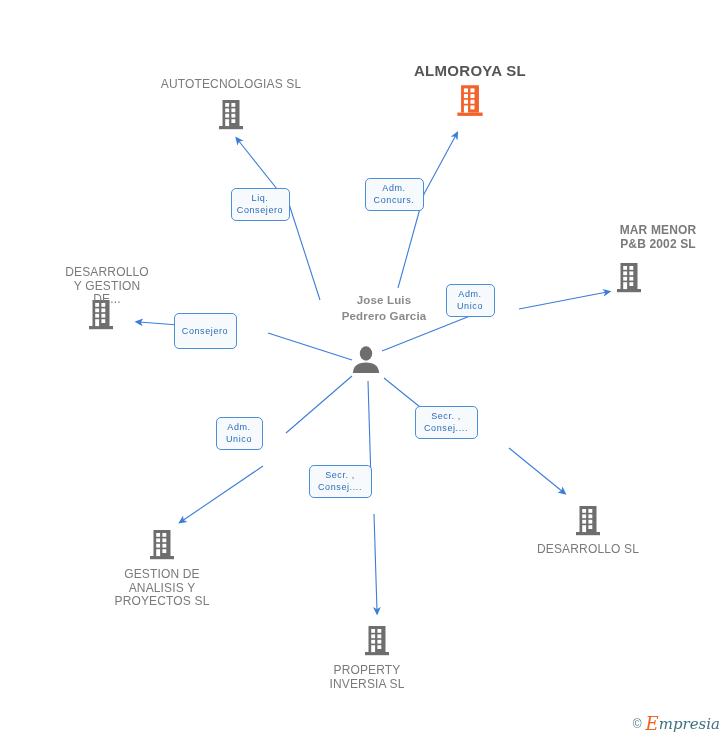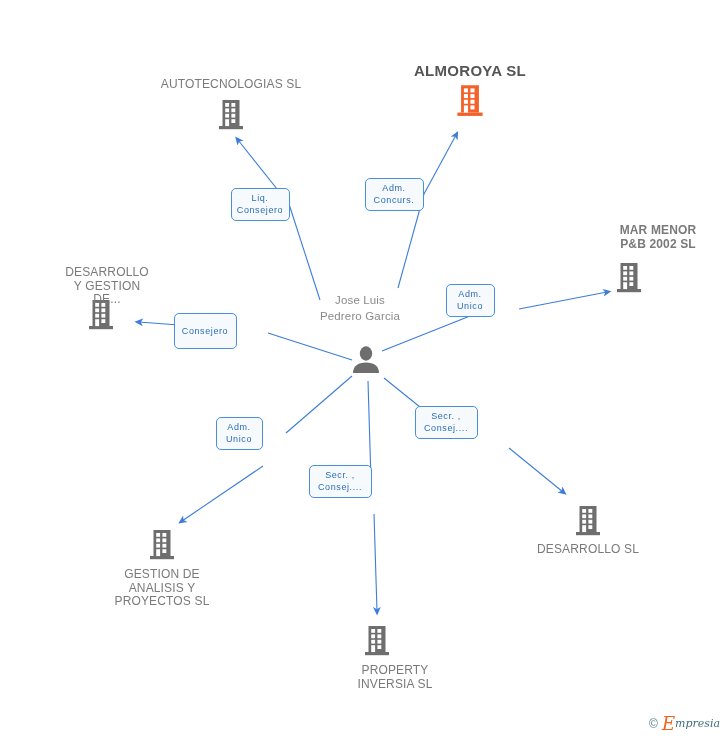--- a/index.html
+++ b/index.html
@@ -86,21 +86,21 @@
     color: #f0641e;
     font-family: "DejaVu Serif", serif;
     font-style: italic;
     font-size: 18px;
     line-height: 16px;
   }
   .watermark .wm-rest {
     color: #41707f;
     font-family: "DejaVu Serif", serif;
     font-style: italic;
-    font-size: 11px;
+    font-size: 15px;
     line-height: 16px;
   }
 </style>
 </head>
 <body>
 
 <div id="diagram-root">
 
   <svg class="graph-layer" viewBox="0 0 728 740">
     <defs>
@@ -219,25 +219,25 @@
   <div id="captions-layer">
       <div class="node-caption" style="width: 170px; left: 146px; top: 78px;">AUTOTECNOLOGIAS SL</div>
       <div class="node-caption" style="width: 120px; left: 598px; top: 224px; font-weight: bold;">MAR MENOR
 P&amp;B 2002 SL</div>
       <div class="node-caption" style="width: 120px; left: 47px; top: 246px; margin-top: 20px;">DESARROLLO
 Y GESTION
 DE...</div>
       <div class="node-caption" style="width: 130px; left: 97px; top: 568px;">GESTION DE
 ANALISIS Y
 PROYECTOS  SL</div>
-      <div class="node-caption" style="width: 120px; left: 335px; top: 664px;">PROPERTY
+      <div class="node-caption" style="width: 120px; left: 307px; top: 664px;">PROPERTY
 INVERSIA SL</div>
       <div class="node-caption" style="width: 140px; left: 518px; top: 543px;">DESARROLLO SL</div>
       <div class="node-caption root-caption" style="width: 180px; left: 380px; top: 64px;">ALMOROYA SL</div>
-      <div class="node-caption person-caption" style="width: 120px; left: 300px; top: 292px;">Jose Luis
+      <div class="node-caption person-caption" style="width: 120px; left: 324px; top: 292px; font-weight: bold;">Jose Luis
 Pedrero Garcia</div>
     </div>
   <div id="labels-layer">
       <div class="edge-label" style="width: 59px; height: 33px; left: 230.5px; top: 187.5px;">Liq.
 Consejero</div>
       <div class="edge-label" style="width: 59px; height: 33px; left: 364.5px; top: 177.5px;">Adm.
 Concurs.</div>
       <div class="edge-label" style="width: 49px; height: 33px; left: 445.5px; top: 283.5px;">Adm.
 Unico</div>
       <div class="edge-label" style="width: 63px; height: 36px; left: 173.5px; top: 313px;">Consejero</div>

